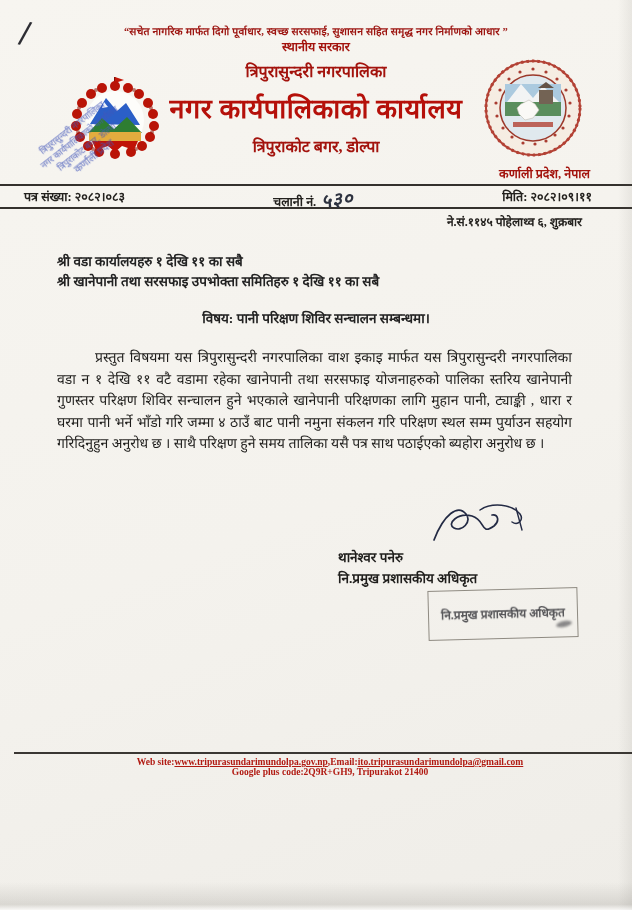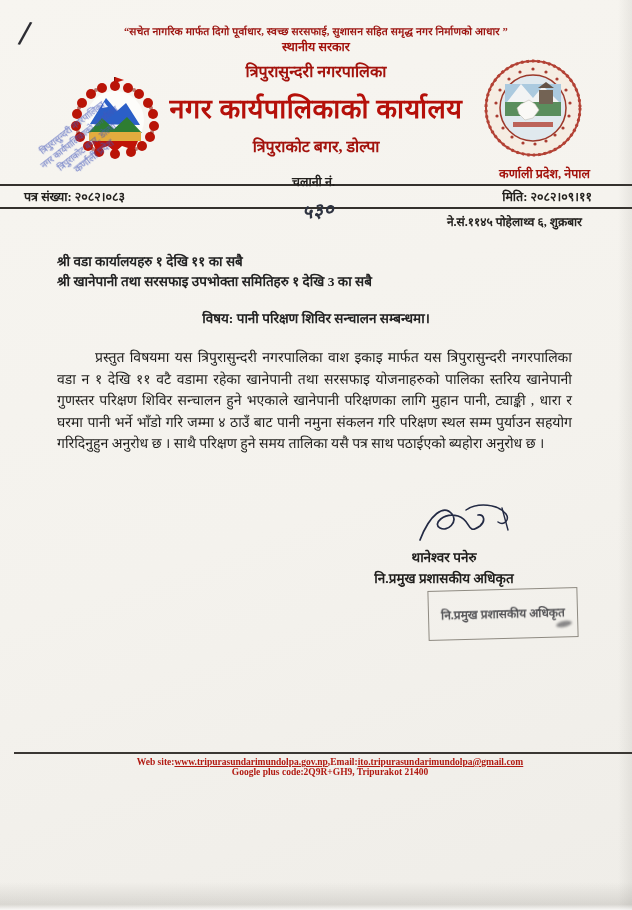--- a/index.html
+++ b/index.html
@@ -41,21 +41,21 @@
 
   .rule{ width:100%; height:2px; background:#34312d; }
   .rule-top{ margin-top:2px; }
   .rule-bottom{ }
 
   .meta-row{
     display:flex; justify-content:space-between; align-items:center;
     padding:1px 40px 1px 24px; height:21px;
     font-size:12.5px; font-weight:bold; color:#23211e;
   }
-  .meta-center{ display:flex; align-items:flex-end; gap:5px;flex-direction:column; }
+  .meta-center{ display:flex; align-items:flex-end; gap:5px; }
   .handwritten-no{
     font-style:italic; font-size:19px; color:#2e3340;
     transform:rotate(-7deg); position:relative; top:2px; letter-spacing:1px;
   }
   .sambat{ text-align:right; padding-right:50px; font-size:12px; font-weight:bold; color:#23211e; margin-top:4px; }
 
   .addressees{ margin:22px 0 0 57px; font-size:13.5px; font-weight:bold; line-height:20px; color:#222; }
   .subject{ text-align:center; margin-top:17px; font-size:13.5px; font-weight:bold; color:#222; }
 
   .body-text{
@@ -69,21 +69,21 @@
   .seal-right{ position:absolute; left:483px; top:58px; width:100px; height:100px; opacity:.85; }
   .office-stamp{
     position:absolute; left:8px; top:118px; width:150px;
     transform:rotate(-38deg);
     text-align:center; font-size:9px; font-weight:bold;
     color:rgba(66,86,185,0.6); line-height:12px;
     filter:blur(0.3px);
   }
   .office-stamp .stamp-year{ font-size:10px; }
 
-  .signature-block{ position:absolute; right:68px; top:500px; width:240px; text-align:center; }
+  .signature-block{ position:absolute; right:54px; top:500px; width:240px; }
   .signature-ink{ display:block; margin:0 30px 0 auto; }
   .sig-name{ font-size:13.5px; font-weight:bold; margin-top:0px; color:#1f1e1c; }
   .sig-designation{ font-size:13.5px; font-weight:bold; margin-top:3px; color:#1f1e1c; }
 
   .stamp-box{
     position:absolute; left:428px; top:589px; width:150px;
     padding:15px 6px 16px 6px;
     border:1px solid rgba(125,120,110,0.85);
     transform:rotate(-1.5deg);
     text-align:center; font-size:12px; font-weight:bold;
@@ -220,21 +220,21 @@
       <span>चलानी नं.</span>
       <span class="handwritten-no">५३०</span>
     </span>
     <span>मिति: २०८२।०९।११</span>
   </div>
   <div class="rule rule-bottom"></div>
   <div class="sambat">ने.सं.११४५ पोहेलाथ्व ६, शुक्रबार</div>
 
   <div class="addressees">
     <div>श्री वडा कार्यालयहरु १ देखि ११ का सबै</div>
-    <div>श्री खानेपानी तथा सरसफाइ उपभोक्ता समितिहरु १ देखि 3 का सबै</div>
+    <div>श्री खानेपानी तथा सरसफाइ उपभोक्ता समितिहरु १ देखि ११ का सबै</div>
   </div>
 
   <div class="subject">विषय: पानी परिक्षण शिविर सन्चालन सम्बन्धमा।</div>
 
   <p class="body-text">प्रस्तुत विषयमा यस त्रिपुरासुन्दरी नगरपालिका वाश इकाइ मार्फत यस त्रिपुरासुन्दरी नगरपालिका वडा न १ देखि ११ वटै वडामा रहेका खानेपानी तथा सरसफाइ योजनाहरुको पालिका स्तरिय खानेपानी गुणस्तर परिक्षण शिविर सन्चालन हुने भएकाले खानेपानी परिक्षणका लागि मुहान पानी, ट्याङ्की , धारा र घरमा पानी भर्ने भाँडो गरि जम्मा ४ ठाउँ बाट पानी नमुना संकलन गरि परिक्षण स्थल सम्म पुर्याउन सहयोग गरिदिनुहुन अनुरोध छ । साथै परिक्षण हुने समय तालिका यसै पत्र साथ पठाईएको ब्यहोरा अनुरोध छ ।</p>
 
   <div class="signature-block">
     <svg class="signature-ink" width="120" height="48" viewBox="0 0 120 48" aria-hidden="true">
       <path d="M6 40 C 16 14, 30 4, 38 14 C 44 22, 34 32, 26 28 C 18 24, 30 12, 44 16 C 58 20, 52 36, 66 26 C 72 21, 70 14, 64 15" fill="none" stroke="#232a44" stroke-width="1.7" stroke-linecap="round"></path>
       <path d="M52 10 C 64 2, 84 4, 92 14 C 96 20, 90 26, 84 22" fill="none" stroke="#232a44" stroke-width="1.5" stroke-linecap="round"></path>

